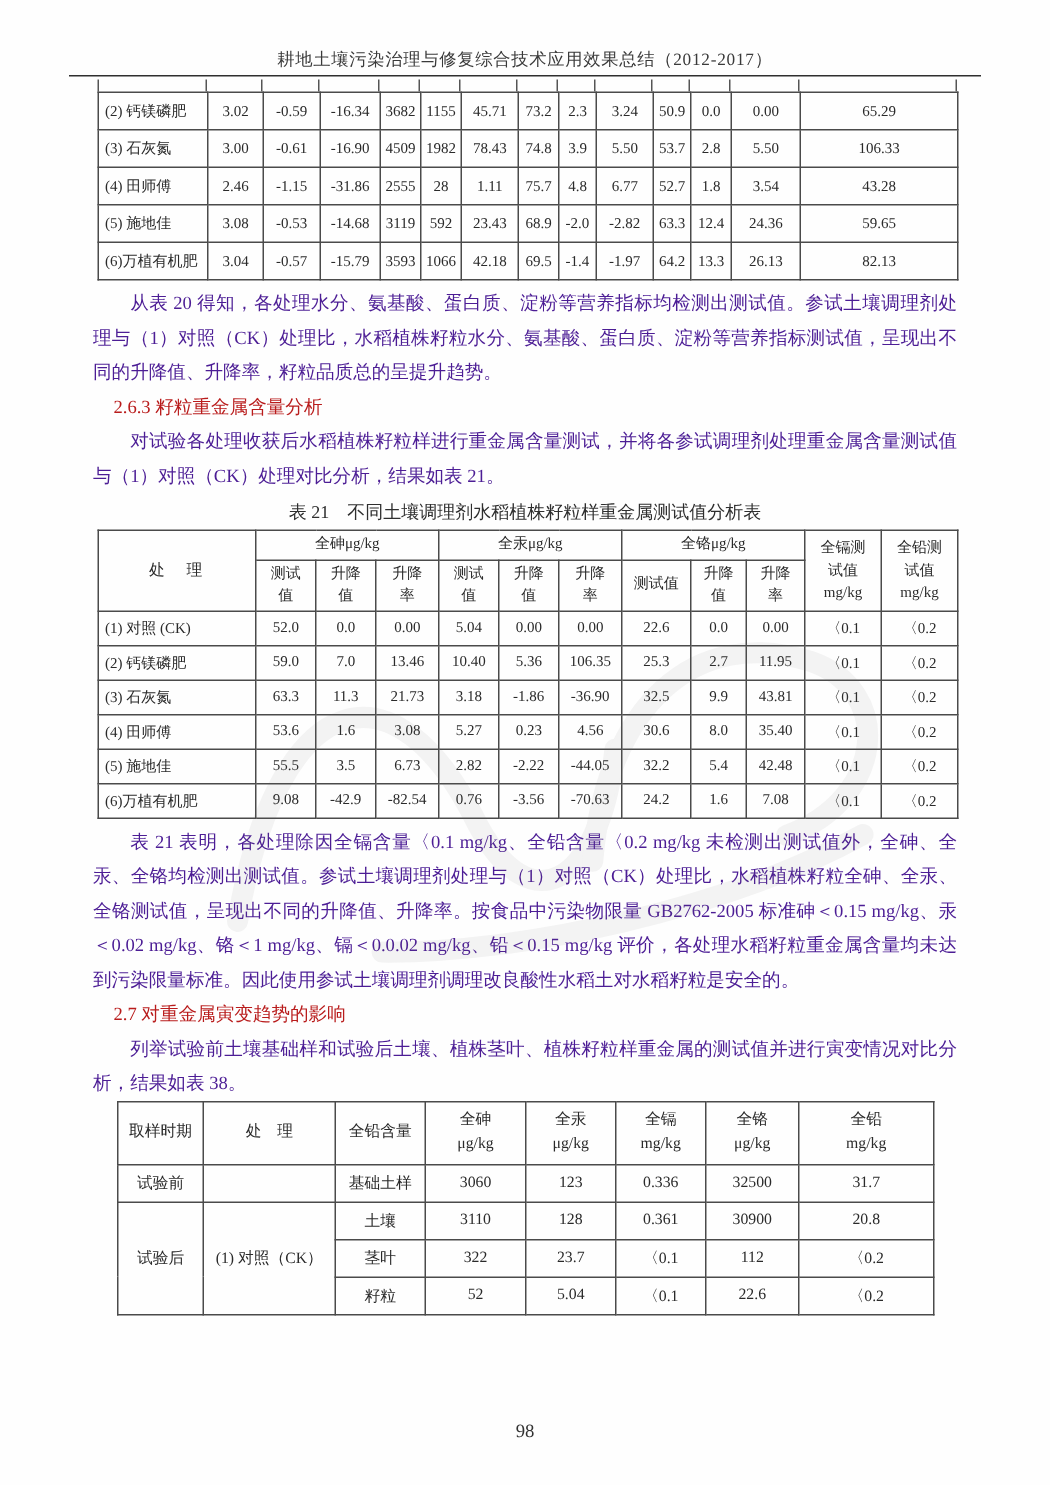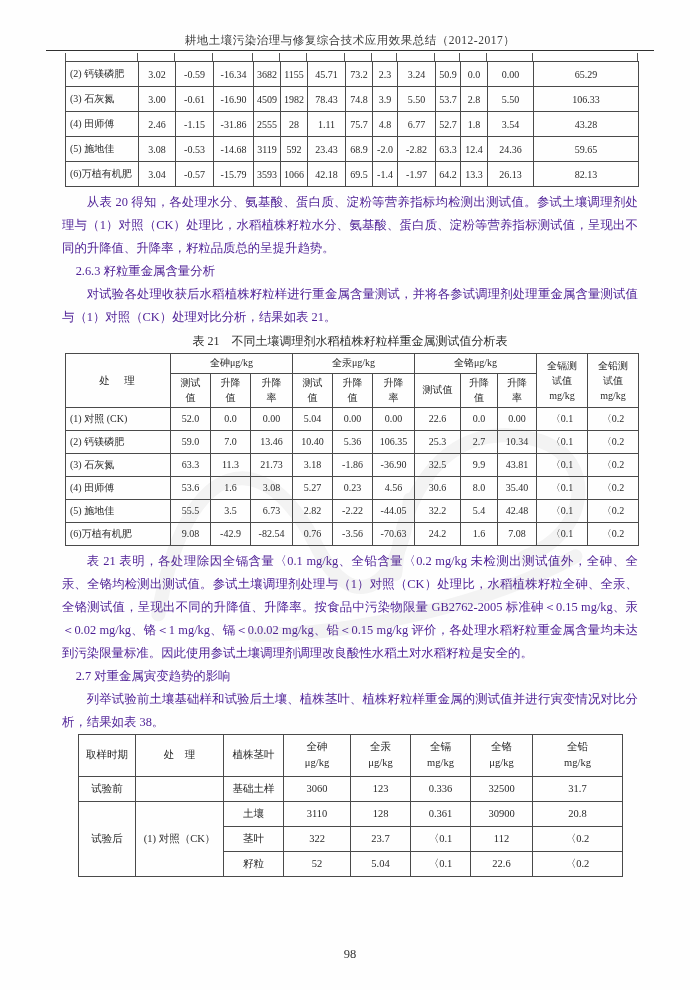--- a/index.html
+++ b/index.html
@@ -33,21 +33,21 @@
   .wrap2{display:inline-block;width:22px;line-height:1.5;}
   .wrap3{display:inline-block;width:34px;line-height:1.5;}
   .unit{display:block;line-height:1.4;}
   .t22{width:544px;margin-left:16px;font-size:10.5px;}
   .t22 td{height:25px;margin-left:28px;}
   .t22 th{height:42px;line-height:1.6;}
   
   .para{font-size:12.4px;line-height:23px;text-align:justify;text-indent:2em;
         margin:0;color:#4c1d95;}
   .p-top{margin-top:4px;}
-  .heading{font-size:12.4px;line-height:23px;margin:0;text-indent:1.1em;color:#4c1d95;}
+  .heading{font-size:12.4px;line-height:23px;margin:0;text-indent:1.1em;color:#b91c1c;}
   .tbl-caption{font-size:12px;text-align:center;line-height:22px;margin:1px 0;color:#2e2e2e;}
   .footer{position:absolute;bottom:28px;left:0;width:100%;text-align:center;
           font-size:12.5px;color:#333;}
   
   .watermark{position:absolute;left:80px;top:360px;width:560px;height:290px;
              opacity:.07;pointer-events:none;}
 </style>
 </head>
 <body>
 
@@ -240,21 +240,21 @@
         <tr>
           <td class="lbl">(2) 钙镁磷肥</td>
           <td>59.0</td>
             <td>7.0</td>
           <td>13.46</td>
             <td>10.40</td>
           <td>5.36</td>
             <td>106.35</td>
           <td>25.3</td>
             <td>2.7</td>
-          <td>10.34</td>
+          <td>11.95</td>
             <td>〈0.1</td>
           <td>〈0.2</td>
         </tr>
         <tr>
           <td class="lbl">(3) 石灰氮</td>
           <td>63.3</td>
             <td>11.3</td>
           <td>21.73</td>
             <td>3.18</td>
           <td>-1.86</td>
@@ -325,21 +325,21 @@
         <col style="width:67px">
           <col style="width:60px">
           <col style="width:60px">
         <col style="width:62px">
           <col style="width:90px">
       </colgroup>
       <thead>
         <tr>
           <th>取样时期</th>
           <th>处　理</th>
-          <th>植株茎叶</th>
+          <th>全铅含量</th>
           <th><span>全砷</span><span class="unit">μg/kg</span></th>
           <th><span>全汞</span><span class="unit">μg/kg</span></th>
           <th><span>全镉</span><span class="unit">mg/kg</span></th>
           <th><span>全铬</span><span class="unit">μg/kg</span></th>
           <th><span>全铅</span><span class="unit">mg/kg</span></th>
         </tr>
       </thead>
       <tbody>
         <tr>
           <td>试验前</td>

